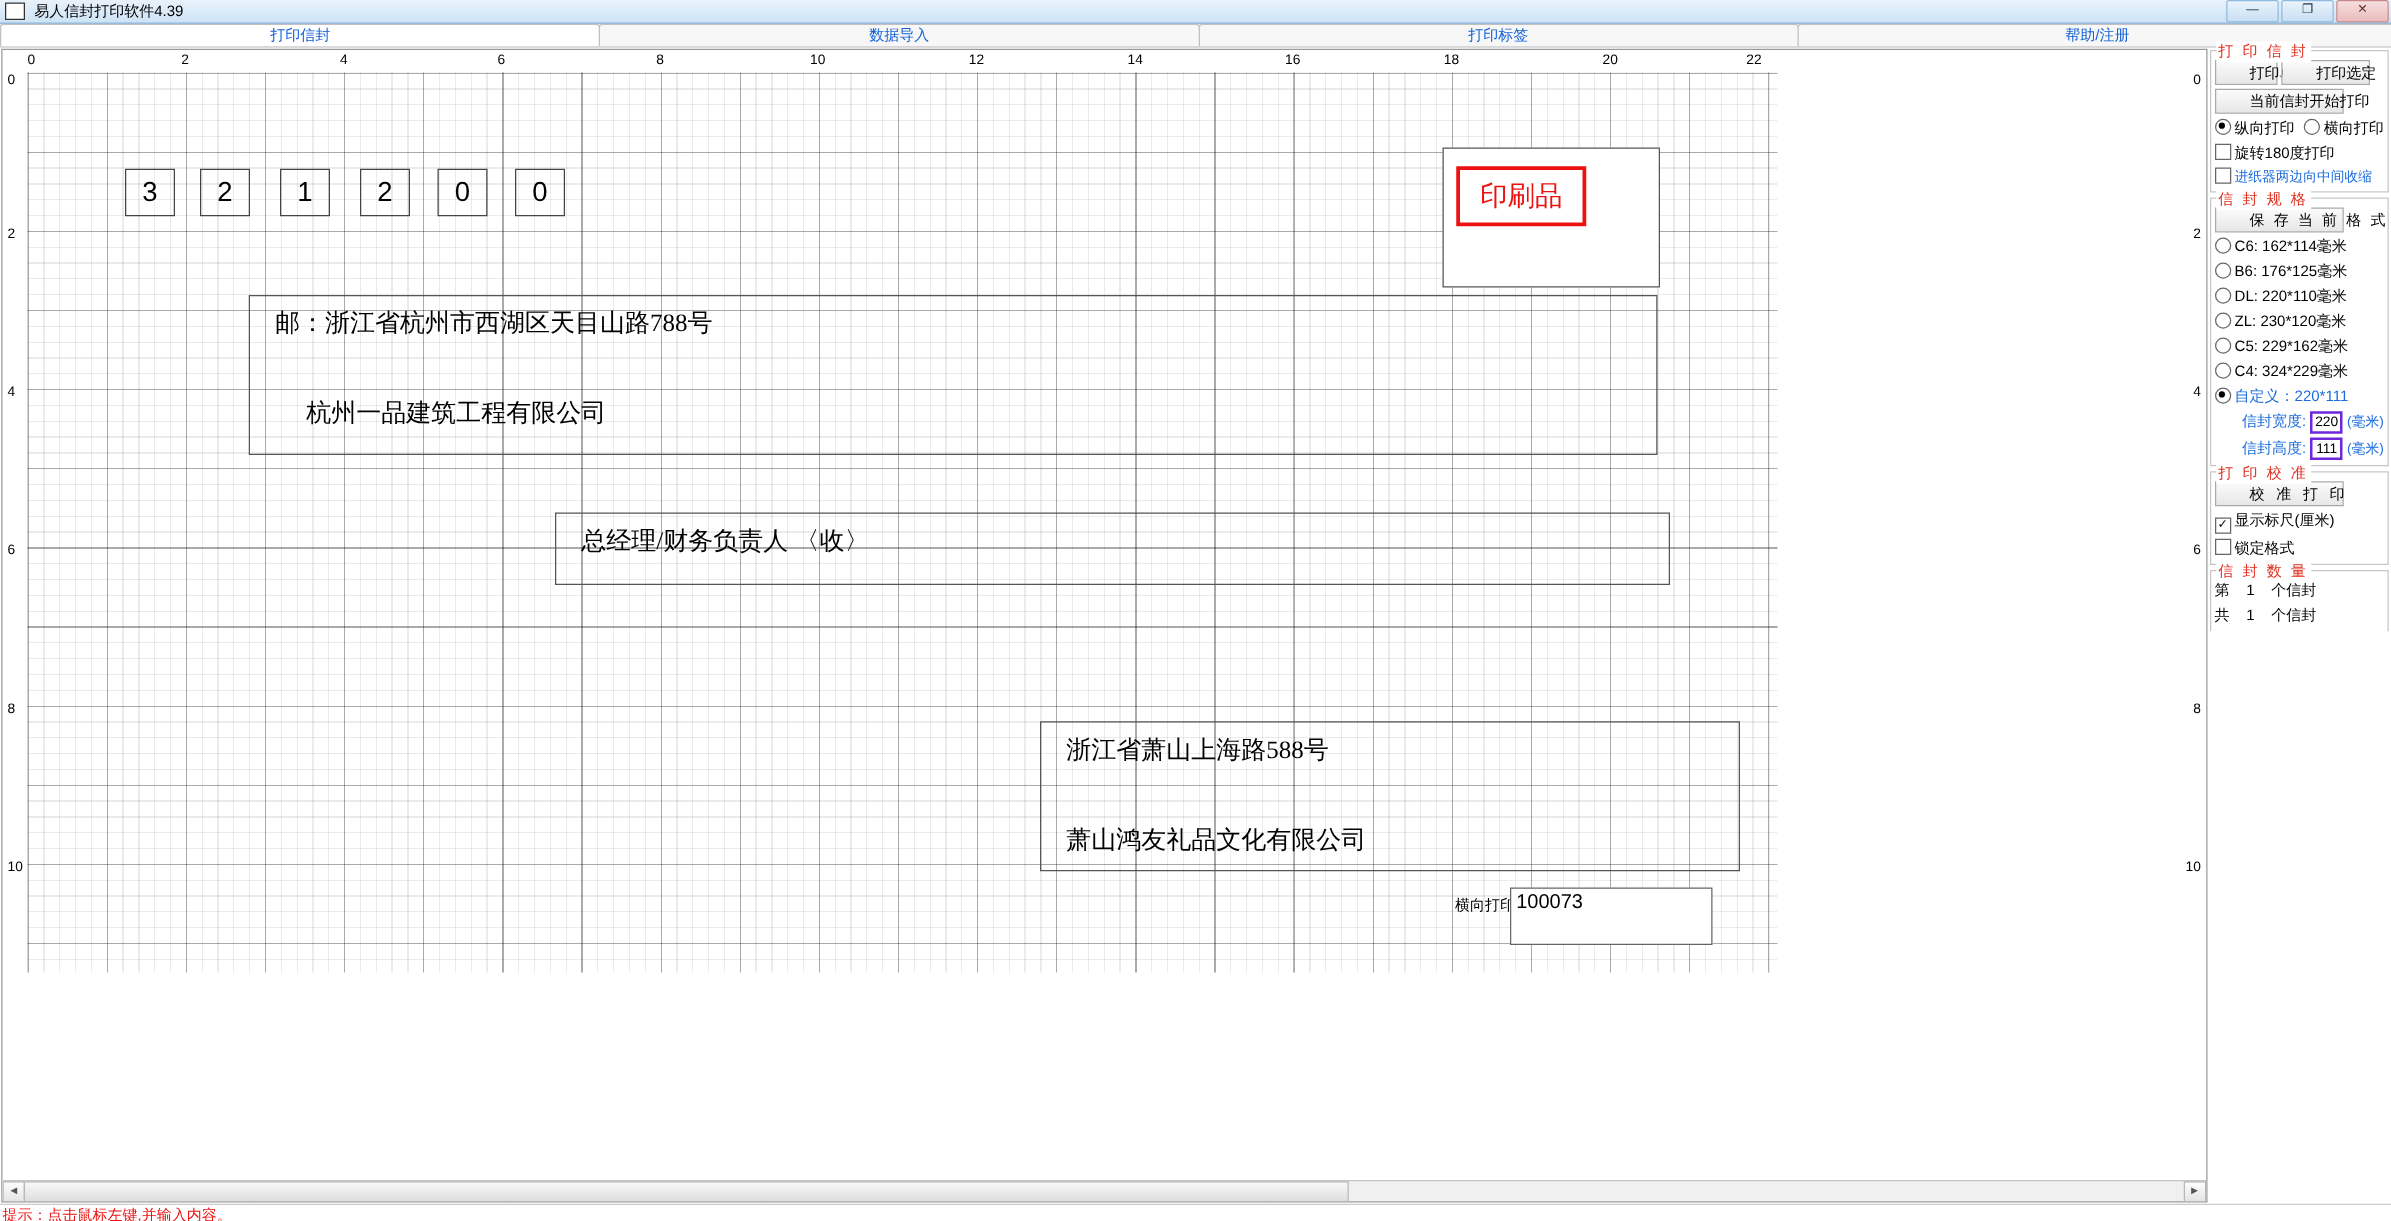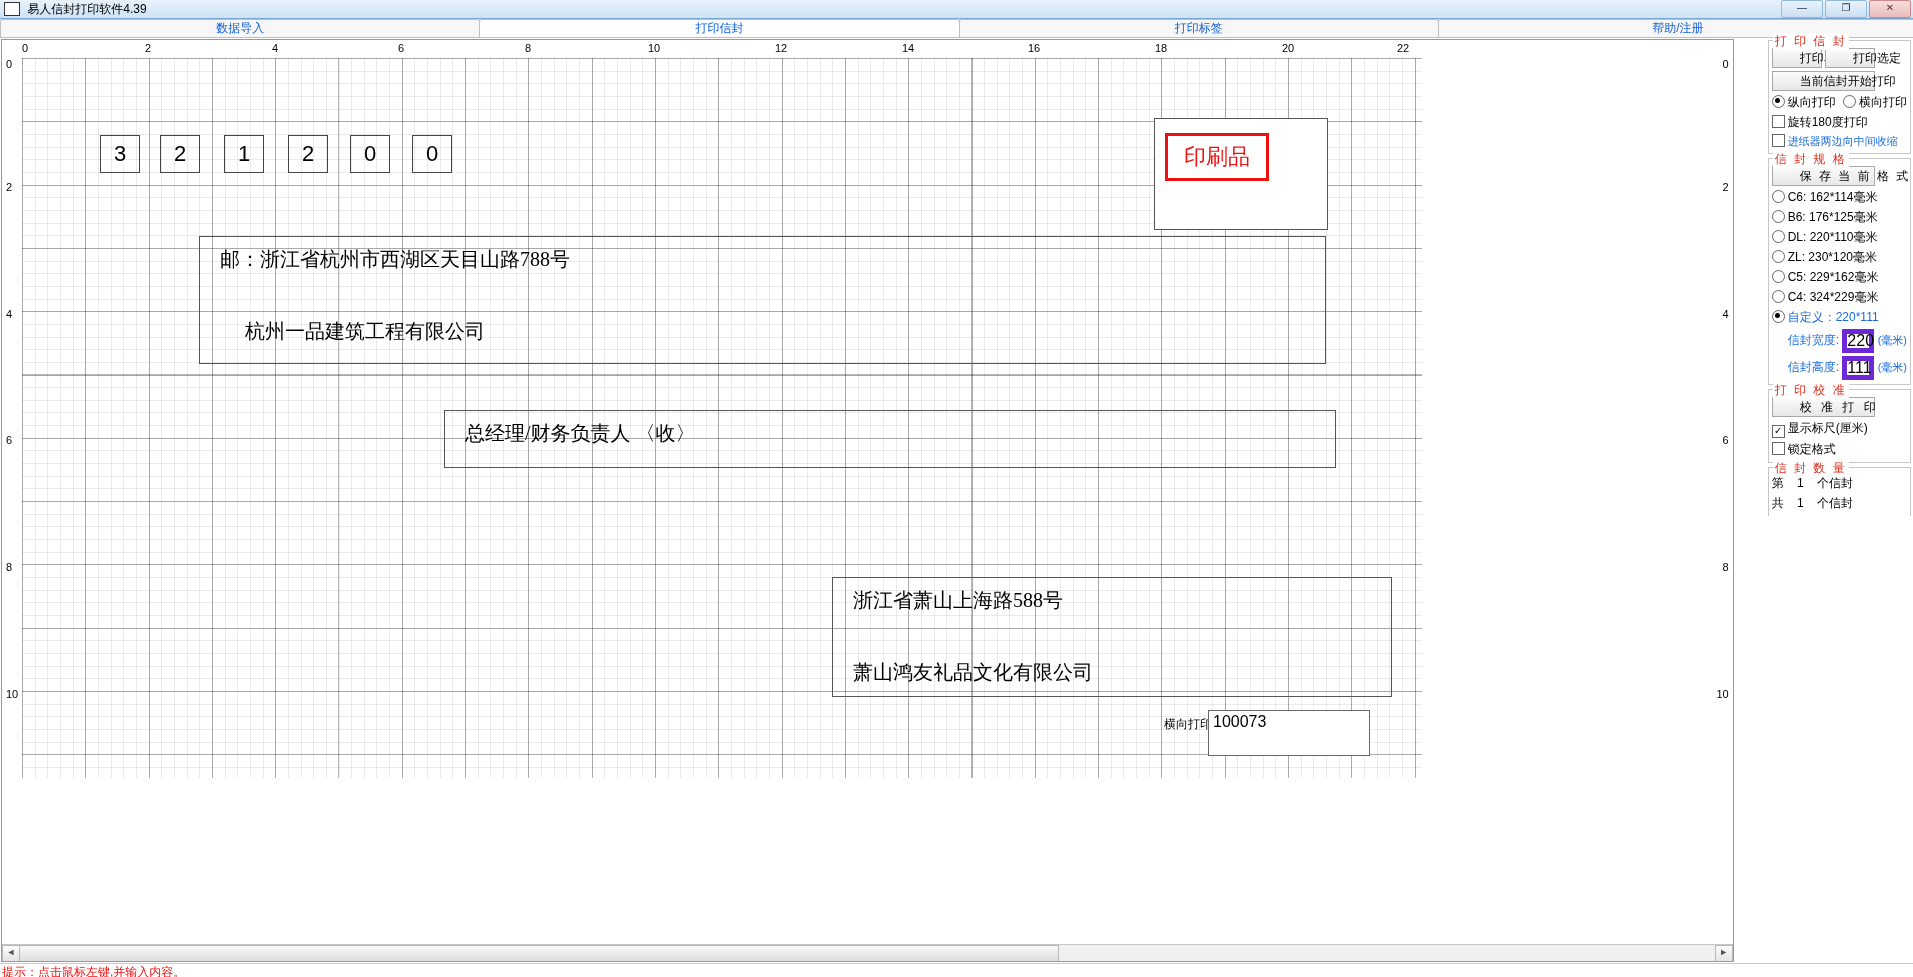--- a/index.html
+++ b/index.html
@@ -33,50 +33,50 @@
   .digit{position:absolute;border:1px solid #444;width:38px;height:36px;text-align:center;line-height:36px;font-size:22px;font-family:Arial,sans-serif;background:rgba(255,255,255,0);}
   .stamp{position:absolute;border:1px solid #555;background:#fff;}
   .stamp-inner{border:3px solid #e11;color:#e11;font-family:SimSun,serif;font-size:22px;text-align:right;padding:6px 16px;position:absolute;left:10px;top:14px;}
   .small-label{position:absolute;font-size:12px;font-family:SimSun,serif;}
   .small-box{position:absolute;border:1px solid #666;background:#fff;}
   .hscroll{position:absolute;left:0;right:0;bottom:0;height:16px;background:#f0f0f0;border-top:1px solid #c5c5c5;}
   .hscroll .btn{position:absolute;top:0;width:16px;height:15px;background:linear-gradient(#fdfdfd,#e4e4e4);border:1px solid #b8b8b8;text-align:center;line-height:13px;font-size:9px;color:#555;}
   .hscroll .btn.l{left:0;} .hscroll .btn.r{right:0;}
   .hscroll .thumb{position:absolute;left:17px;top:0;height:15px;width:60%;background:linear-gradient(#f8f8f8,#dedede);border:1px solid #b8b8b8;}
   
-  .side{flex:0 0 113px;padding:2px 2px 2px 0;margin-left:32px;}
+  .side{flex:0 0 113px;padding:2px 2px 2px 0;}
   .gb{border:1px solid #c7c7c7;margin-bottom:4px;padding:4px 3px 4px 3px;position:relative;}
   .gb .legend{position:absolute;top:-8px;left:4px;background:#fff;padding:0 2px;color:#e03020;font-size:12px;letter-spacing:2px;}
   .sbtn{display:inline-block;border:1px solid #a9a9a9;background:linear-gradient(#fbfbfb,#e7e7e7);text-align:center;font-size:12px;line-height:18px;height:20px;box-sizing:border-box;cursor:default;padding-left:27px;}
   .row{margin-top:3px;white-space:nowrap;}
   .radio,.check{display:inline-block;width:11px;height:11px;border:1px solid #666;margin-right:3px;vertical-align:-2px;background:#fff;}
   .radio{border-radius:50%;} 
   .radio.sel::after{content:"";display:block;width:5px;height:5px;border-radius:50%;background:#000;margin:2px;}
   .check.sel::after{content:"✓";display:block;font-size:10px;line-height:9px;text-align:center;color:#000;}
   .blue{color:#1a6bdc;}
-  .tiny-input{width:22px;height:14px;border:5px solid #6d28d9;font-size:16px;text-align:center;background:#fff;display:inline-block;line-height:14px;vertical-align:middle;}
+  .tiny-input{width:22px;height:14px;border:2px solid #6d28d9;font-size:11px;text-align:center;background:#fff;display:inline-block;line-height:14px;vertical-align:middle;}
   .unit{color:#1a6bdc;font-size:11px;}
   .statusbar{height:16px;line-height:16px;background:#fff;border-top:1px solid #ccc;color:#e11;font-size:12px;padding-left:2px;}
 </style>
 </head>
 <body>
 
 <div class="titlebar">
   <span class="icon"></span>
   <span>易人信封打印软件4.39</span>
   <div class="win-btns">
     <div class="win-btn">—</div>
     <div class="win-btn">❐</div>
     <div class="win-btn close">✕</div>
   </div>
 </div>
 
 <div class="tabs">
+  <div class="tab active">打印信封</div>
   <div class="tab">数据导入</div>
-  <div class="tab active">打印信封</div>
   <div class="tab">打印标签</div>
   <div class="tab">帮助/注册</div>
 </div>
 
 <div class="body">
 
   <div class="canvas-wrap">
     <div class="canvas">
 
       <div class="ruler-h">
@@ -143,21 +143,21 @@
       <div class="btn r">►</div>
     </div>
   </div>
 
   <div class="side">
 
     <div class="gb">
       <span class="legend">打 印 信 封</span>
       <div class="row">
         <span class="sbtn" style="width:50px">打印单个</span>
-        <span class="sbtn" style="width:50px">打印选定</span>
+        <span class="sbtn" style="width:71px">打印选定</span>
       </div>
       <div class="row">
         <span class="sbtn" style="width:103px">当前信封开始打印</span>
       </div>
       <div class="row">
         <span class="radio sel"></span><span>纵向打印</span>
         <span class="radio" style="margin-left:4px"></span><span>横向打印</span>
       </div>
       <div class="row">
         <span class="check"></span><span>旋转180度打印</span>

